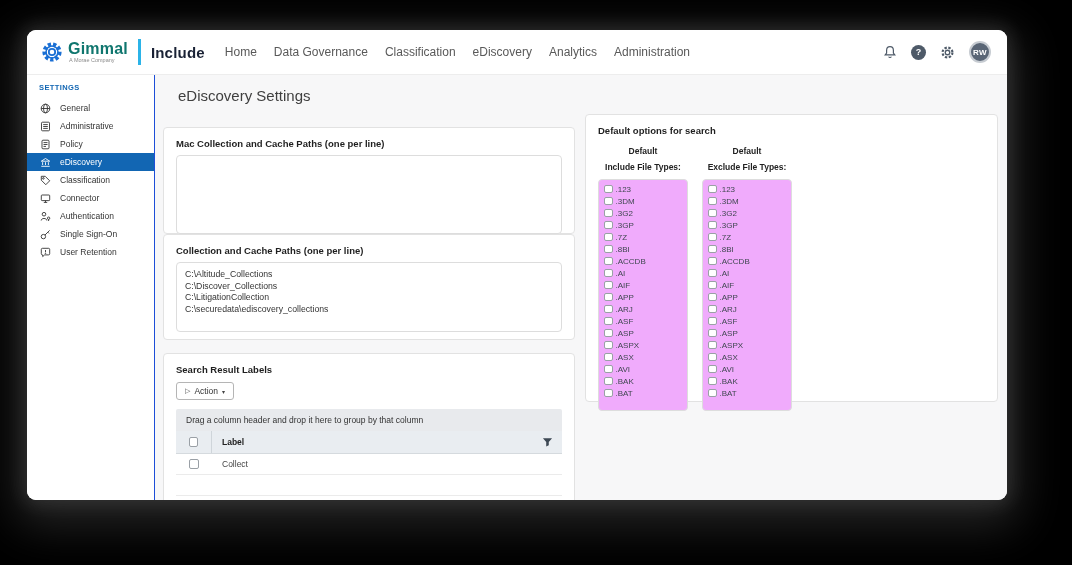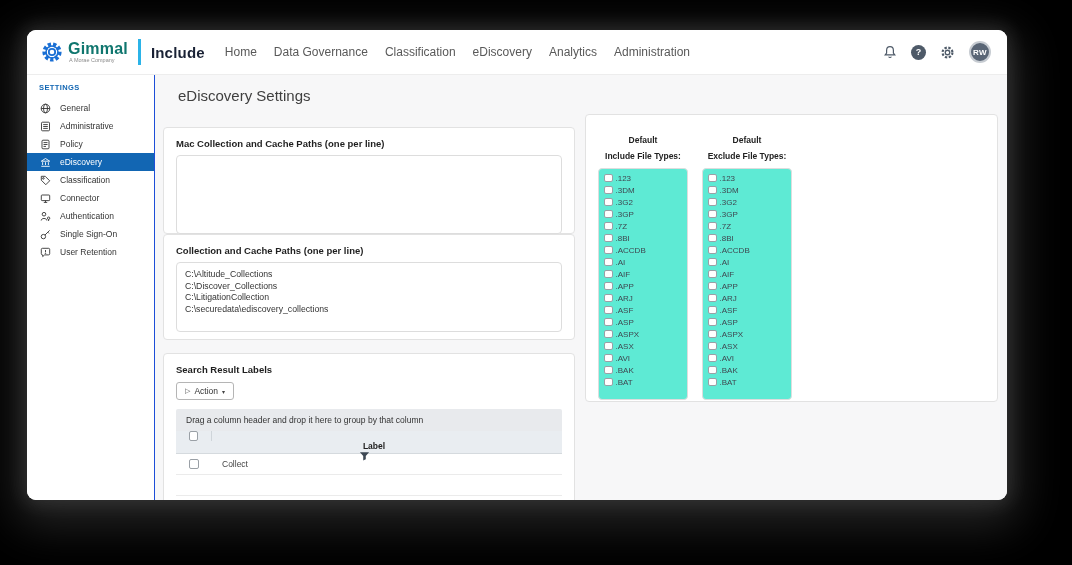--- a/index.html
+++ b/index.html
@@ -87,21 +87,20 @@
   }
   .action-btn .tri { font-size:7px; color:#444; }
   .action-btn .caret { font-size:6px; color:#444; }
   .drag-bar {
     margin-top:9px; background:#e8eaed; font-size:8.5px; color:#333;
     padding:6px 10px; border-radius:2px 2px 0 0;
   }
   .grid-head {
     background:#e9edf1; height:23px; display:flex; align-items:center;
     border-bottom:1px solid #d5dade;
-    flex-direction:column;
   }
   .cb-cell { width:36px; display:flex; justify-content:center; align-items:center; align-self:stretch; }
   .grid-head .cb-cell { border-right:1px solid #cfd5da; }
   .grid-head .col-label { flex:1; font-size:8.5px; font-weight:bold; color:#222; padding-left:10px; }
   .funnel { margin-right:9px; cursor:pointer; display:flex; }
   .grid-row {
     height:21px; display:flex; align-items:center;
     border-bottom:1px solid #ebebeb; background:#fff;
   }
   .grid-row .row-label { flex:1; font-size:8.5px; color:#444; padding-left:10px; }
@@ -109,21 +108,21 @@
   
   .p-defaults { width:413px; margin-left:10px; height:288px; }
   .def-flex { display:flex; }
   .def-opts { flex:1; padding-top:12px; }
   .opt-row { display:flex; align-items:center; gap:5px; margin-bottom:9.5px; font-size:8.5px; color:#444; }
   .ft-col { width:90px; }
   .ft-col + .ft-col { margin-left:14px; }
   .ft-head { text-align:center; font-size:8.5px; font-weight:bold; color:#222; margin-top:10px; }
   .ft-head .l2 { margin-top:6px; }
   .ft-box {
-    margin-top:7px; border:1px solid #ddd; border-radius:4px; background:#5eead4;
+    margin-top:7px; border:1px solid #ddd; border-radius:4px; background:#f0abfc;
     height:232px; overflow:hidden; padding-top:3px;
   }
   .ft-item { display:flex; align-items:center; gap:3px; padding:1.5px 0 1.5px 5px; font-size:8px; color:#3f4750; }
 
   
   input[type=checkbox] {
     appearance:none; -webkit-appearance:none; width:9.5px; height:9.5px;
     border:1px solid #9aa0a6; border-radius:2px; background:#fff; flex-shrink:0;
     margin:0; cursor:pointer;
   }
@@ -319,20 +318,21 @@
 
                 <div class="grid-row">
                   <div class="cb-cell"></div>
 
                 </div>
               </div>
           </div>
         </div>
 
         <div class="panel p-defaults">
+          <div class="panel-label">Default options for search</div>
           <div class="def-flex">
 
             <div class="ft-col">
               <div class="ft-head">
                 <div>Default</div>
                 <div class="l2">Include File Types:</div>
               </div>
               <div class="ft-box">
 
                   <label class="ft-item">

